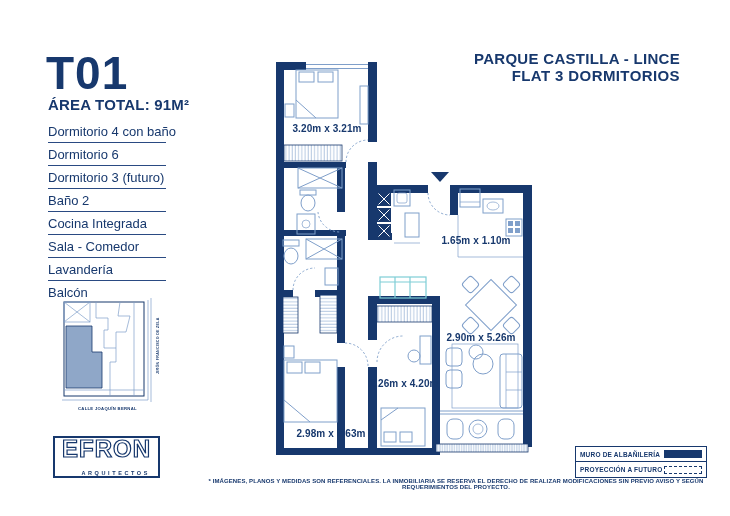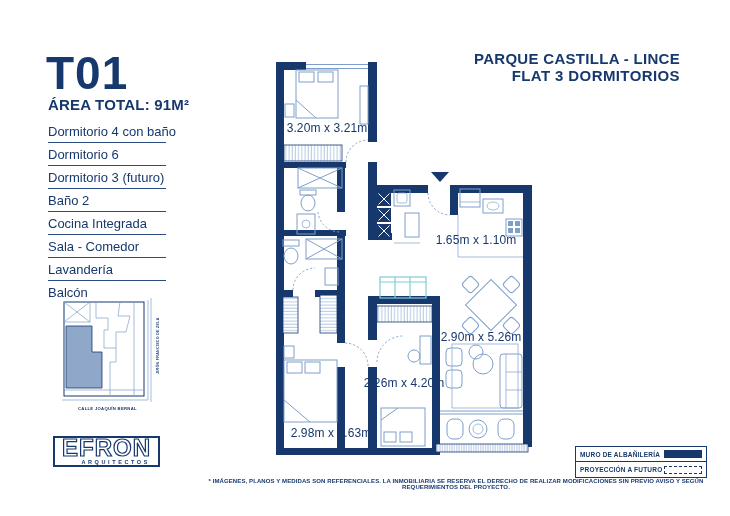--- a/index.html
+++ b/index.html
@@ -14,22 +14,22 @@
   .unit-code{position:absolute;left:46px;top:46px;font-size:46px;font-weight:800;letter-spacing:1px;color:var(--navy);}
   .area-total{position:absolute;left:48px;top:96px;font-size:15px;font-weight:800;letter-spacing:.2px;}
   .room-list{position:absolute;left:48px;top:120px;width:118px;list-style:none;}
   .room-list li{font-size:13px;font-weight:500;padding:4px 0 3px 0;border-bottom:1px solid var(--sep);white-space:nowrap;}
   .room-list li:last-child{border-bottom:none;}
 
   
   .mini-map{position:absolute;left:56px;top:296px;}
 
   
-  .logo-box{position:absolute;left:53px;top:436px;width:107px;height:31px;border:2.5px solid var(--navy);
-    display:flex;flex-direction:column;align-items:center;justify-content:flex-end;}
+  .logo-box{position:absolute;left:53px;top:436px;width:107px;height:42px;border:2.5px solid var(--navy);
+    display:flex;flex-direction:column;align-items:center;justify-content:space-between;}
   .logo-name{font-size:24px;font-weight:700;letter-spacing:1px;line-height:22px;
     color:transparent;-webkit-text-stroke:1.2px var(--navy);}
   @supports not (-webkit-text-stroke:1px black){.logo-name{color:var(--navy);}}
   .logo-tag{font-size:5.5px;font-weight:700;letter-spacing:2.6px;color:var(--navy);align-self:flex-end;margin-right:8px;}
 
   
   .header{position:absolute;right:50px;top:50px;text-align:right;}
   .header .project{font-size:15px;font-weight:800;letter-spacing:.3px;}
   .header .subtitle{font-size:15px;font-weight:700;letter-spacing:.4px;}
 
@@ -50,21 +50,21 @@
   .plan{position:absolute;left:265px;top:52px;width:275px;height:408px;}
   .plan svg{width:100%;height:100%;display:block;}
   .w{fill:var(--navy);stroke:none;}
   .f{fill:none;stroke:var(--furniture);stroke-width:1;}
   .fth{fill:none;stroke:var(--furniture);stroke-width:.7;}
   .cy{fill:none;stroke:var(--cyan);stroke-width:1.2;}
   .door{fill:none;stroke:var(--furniture);stroke-width:.9;stroke-dasharray:2.2 2;}
   .hb{fill:url(#vhatch);stroke:var(--navy);stroke-width:.8;}
   .hbh{fill:url(#hhatch);stroke:var(--navy);stroke-width:.8;}
   .rail{fill:url(#dhatch);stroke:var(--navy);stroke-width:.8;}
-  .dim-label{position:absolute;transform:translate(-50%,-50%);font-size:12px;font-weight:400;
+  .dim-label{position:absolute;transform:translate(-50%,-50%);font-size:10px;font-weight:700;
     color:var(--navy);white-space:nowrap;letter-spacing:.1px;}
 
   .map-street-v{font-size:3.6px;font-weight:700;fill:var(--navy);letter-spacing:.3px;}
   .map-street-h{font-size:4.2px;font-weight:700;fill:var(--navy);letter-spacing:.3px;}
 </style>
 </head>
 <body>
 
 <div class="unit-code">T01</div>
 <div class="area-total">ÁREA TOTAL: 91M²</div>

